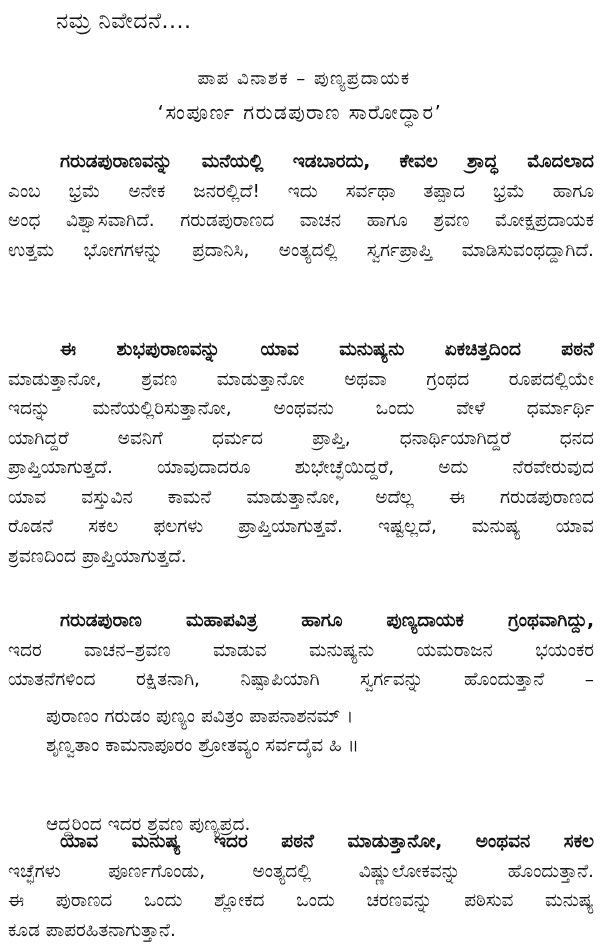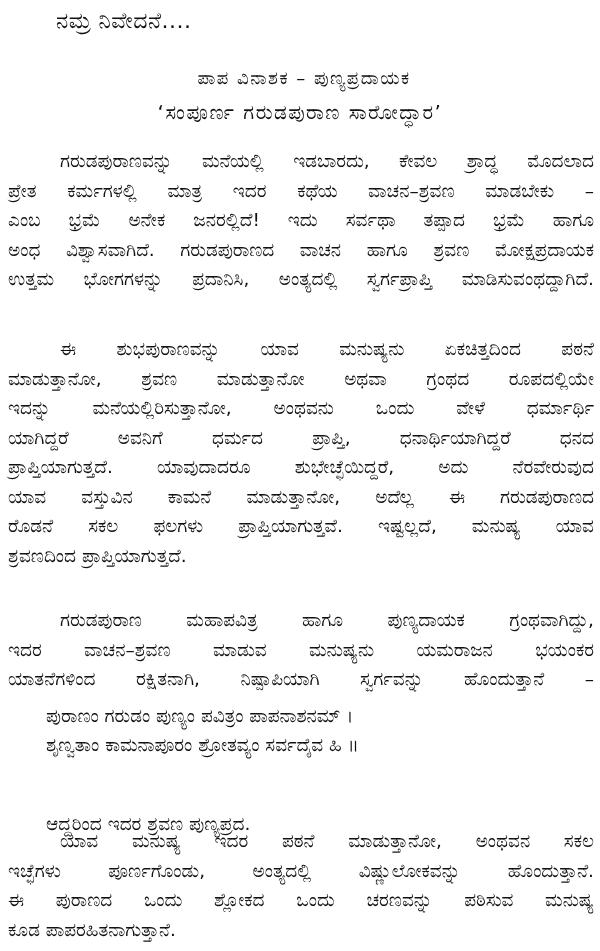--- a/index.html
+++ b/index.html
@@ -59,20 +59,21 @@
     display: block;
     white-space: nowrap;
     text-align: justify;
     text-align-last: justify;
   }
   .para .line.last {
     text-align-last: left;
   }
   .para .line.indent {
     padding-left: 52px;
+    font-weight: bold;
   }
   .verse {
     position: absolute;
     left: 46px;
     font-size: 18.5px;
     line-height: 29px;
     font-weight: normal;
   }
   .verse .line { display: block; white-space: nowrap; }
   .single {
@@ -90,21 +91,20 @@
 <div class="page">
 
   <div class="heading">ನಮ್ರ ನಿವೇದನೆ....</div>
 
   <div class="subtitle">ಪಾಪ ವಿನಾಶಕ – ಪುಣ್ಯಪ್ರದಾಯಕ</div>
 
   <div class="title">‘ಸಂಪೂರ್ಣ ಗರುಡಪುರಾಣ ಸಾರೋದ್ಧಾರ’</div>
 
   <div class="para" style="top:146px;">
     <span class="line indent">ಗರುಡಪುರಾಣವನ್ನು ಮನೆಯಲ್ಲಿ ಇಡಬಾರದು, ಕೇವಲ ಶ್ರಾದ್ಧ ಮೊದಲಾದ</span>
-    <span class="line">ಪ್ರೇತ ಕರ್ಮಗಳಲ್ಲಿ ಮಾತ್ರ ಇದರ ಕಥೆಯ ವಾಚನ–ಶ್ರವಣ ಮಾಡಬೇಕು –</span>
     <span class="line">ಎಂಬ ಭ್ರಮೆ ಅನೇಕ ಜನರಲ್ಲಿದೆ! ಇದು ಸರ್ವಥಾ ತಪ್ಪಾದ ಭ್ರಮೆ ಹಾಗೂ</span>
     <span class="line">ಅಂಧ ವಿಶ್ವಾಸವಾಗಿದೆ. ಗರುಡಪುರಾಣದ ವಾಚನ ಹಾಗೂ ಶ್ರವಣ ಮೋಕ್ಷಪ್ರದಾಯಕ</span>
     <span class="line">ಉತ್ತಮ ಭೋಗಗಳನ್ನು ಪ್ರದಾನಿಸಿ, ಅಂತ್ಯದಲ್ಲಿ ಸ್ವರ್ಗಪ್ರಾಪ್ತಿ ಮಾಡಿಸುವಂಥದ್ದಾಗಿದೆ.</span>
   </div>
 
   <div class="para" style="top:334px;">
     <span class="line indent">ಈ ಶುಭಪುರಾಣವನ್ನು ಯಾವ ಮನುಷ್ಯನು ಏಕಚಿತ್ತದಿಂದ ಪಠನೆ</span>
     <span class="line">ಮಾಡುತ್ತಾನೋ, ಶ್ರವಣ ಮಾಡುತ್ತಾನೋ ಅಥವಾ ಗ್ರಂಥದ ರೂಪದಲ್ಲಿಯೇ</span>
     <span class="line">ಇದನ್ನು ಮನೆಯಲ್ಲಿರಿಸುತ್ತಾನೋ, ಅಂಥವನು ಒಂದು ವೇಳೆ ಧರ್ಮಾರ್ಥಿ</span>
     <span class="line">ಯಾಗಿದ್ದರೆ ಅವನಿಗೆ ಧರ್ಮದ ಪ್ರಾಪ್ತಿ, ಧನಾರ್ಥಿಯಾಗಿದ್ದರೆ ಧನದ</span>

